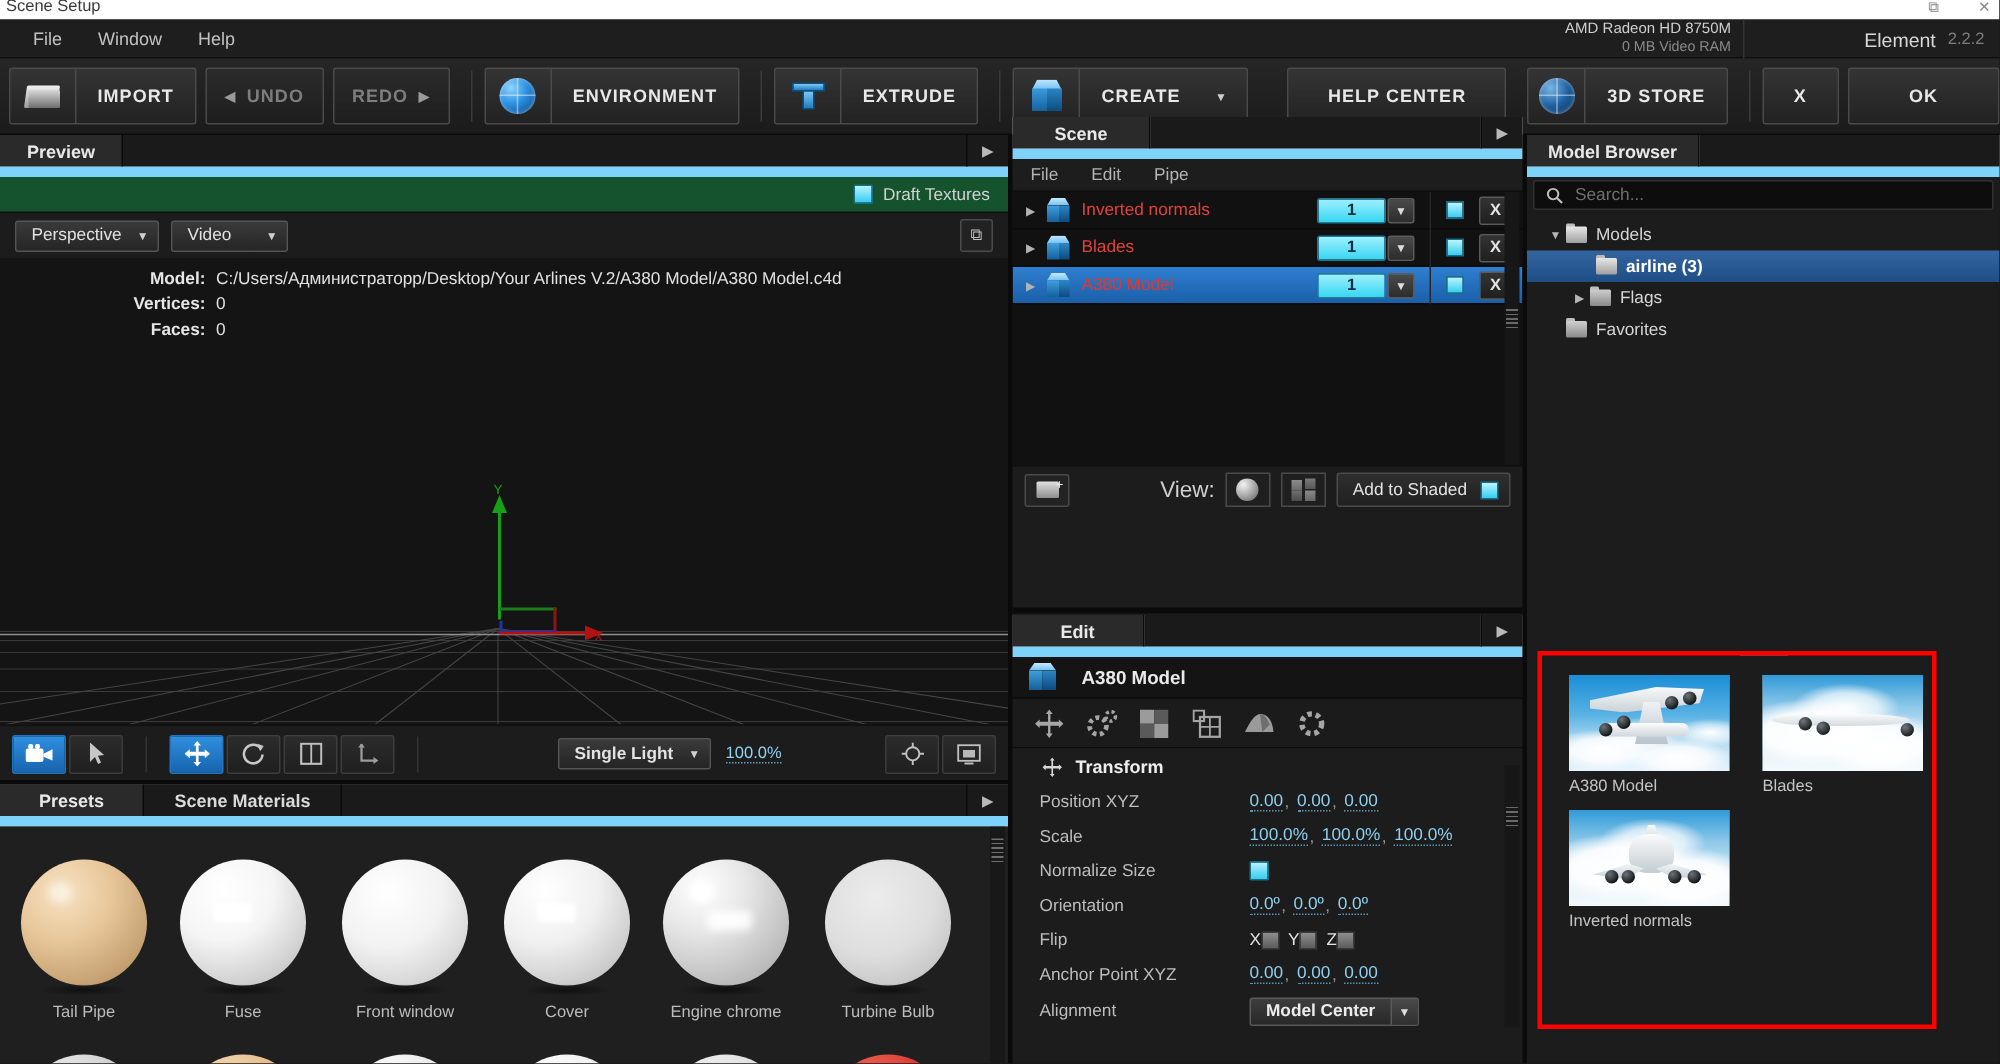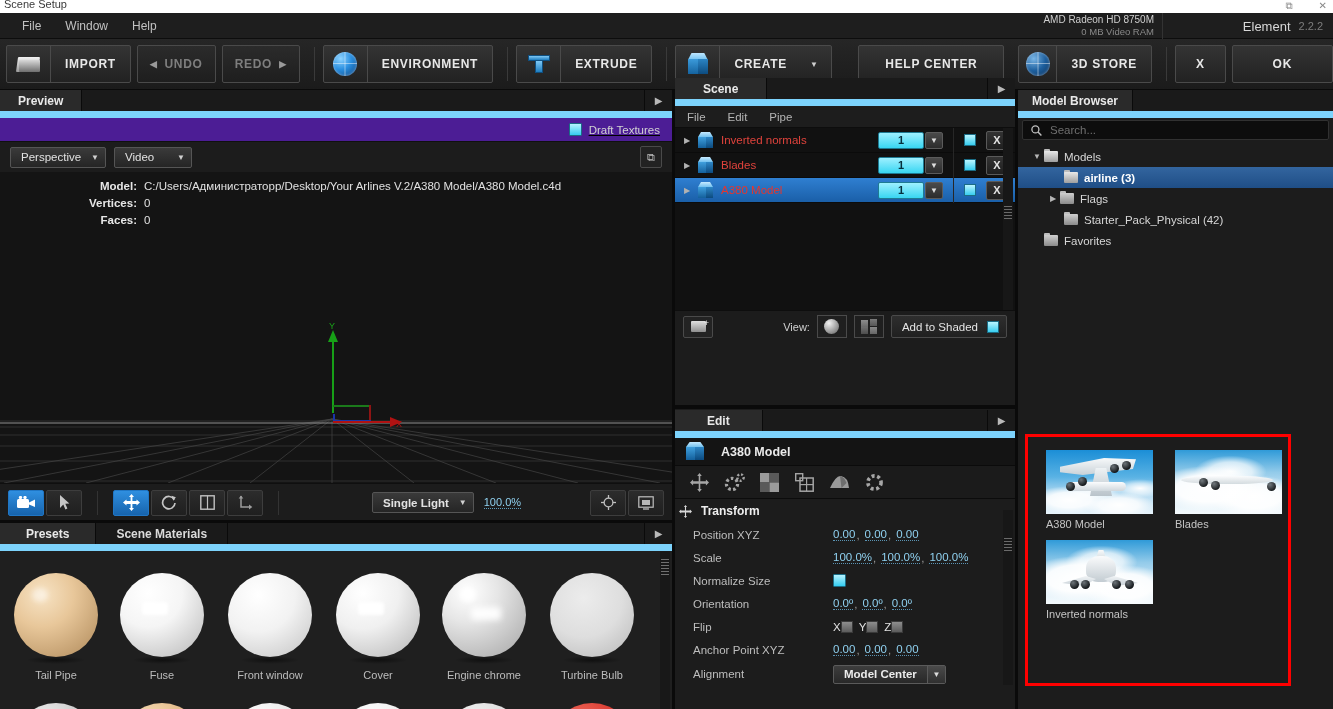--- a/index.html
+++ b/index.html
@@ -143,22 +143,22 @@
   .ptab-fill { flex: 1; background: #1a1a1a; }
   .ptab-arrow {
     width: 28px; display: flex; align-items: center; justify-content: center;
     background: #1a1a1a; color: #b9b9b9; font-size: 10px; cursor: pointer;
     border-left: 1px solid #0a0a0a;
   }
 
   
   #previewPanel { left: 0; top: 90px; width: 672px; height: 433px; }
   .subbar {
-    height: 24px; background: #4c1d95; border-bottom: 1px solid #101010;
-    display: flex; align-items: center; justify-content: flex-end; padding-right: 12px; text-decoration: underline;
+    height: 24px; background: #14532d; border-bottom: 1px solid #101010;
+    display: flex; align-items: center; justify-content: flex-end; padding-right: 12px;
   }
   .chk {
     width: 13px; height: 13px; border-radius: 1px;
     background: linear-gradient(#b6f2ff, #35cdf0);
     border: 1px solid #1b6d86; display: inline-block;
   }
   .chklbl { font-size: 11.5px; color: #d2d2d2; margin-left: 7px; }
 
   .vpbar {
     height: 30px; background: #1c1c1c; display: flex; align-items: center;
@@ -274,21 +274,21 @@
   .scfooter {
     height: 32px; background: #1c1c1c; border-top: 1px solid #0e0e0e;
     display: flex; align-items: center; padding: 0 8px; gap: 7px;
   }
   .folderplus {
     width: 30px; height: 22px; border: 1px solid #4a4a4a; border-radius: 2px; background: #232323;
     display: flex; align-items: center; justify-content: center; position: relative; cursor: pointer;
   }
   .folderplus .fsm { width: 15px; height: 11px; background: linear-gradient(#e0e0e0, #8e8e8e); border-radius: 1px; }
   .folderplus .plus { position: absolute; right: 3px; top: 3px; font-size: 9px; color: #e9e9e9; line-height: 7px; }
-  .vlabel { font-size: 11px; color: #cfcfcf; margin-left: auto; text-align: right; }
+  .vlabel { font-size: 15px; color: #cfcfcf; margin-left: auto; text-align: right; }
   .sphbtn {
     width: 30px; height: 23px; border: 1px solid #4a4a4a; background: #1f1f1f;
     display: flex; align-items: center; justify-content: center; cursor: pointer;
   }
   .sphbtn .sp { width: 15px; height: 15px; border-radius: 50%;
     background: radial-gradient(circle at 33% 28%, #f2f2f2, #9a9a9a 60%, #5c5c5c 100%); }
   .sphbtn .cl {
     width: 16px; height: 15px;
     background:
       linear-gradient(#8d8d8d,#6a6a6a) left 1px/7px 7px no-repeat,
@@ -309,21 +309,21 @@
     height: 28px; background: #141414; display: flex; align-items: center; padding-left: 8px;
     border-bottom: 1px solid #0b0b0b;
   }
   .ehead .nm { font-size: 12.5px; font-weight: bold; color: #eaeaea; margin-left: 9px; }
   .eicons {
     height: 33px; background: #1b1b1b; display: flex; align-items: center;
     gap: 14px; padding-left: 14px; border-bottom: 1px solid #0c0c0c;
   }
   .eicon { width: 21px; height: 21px; display: flex; align-items: center; justify-content: center; cursor: pointer; color: #9e9e9e; }
   .sectionhdr {
-    height: 24px; display: flex; align-items: center; gap: 9px; padding-left: 4px;
+    height: 24px; display: flex; align-items: center; gap: 9px; padding-left: 20px;
     background: #1c1c1c;
   }
   .sectionhdr .tl { font-size: 12px; font-weight: bold; color: #eeeeee; }
   .proprow { height: 23px; display: flex; align-items: center; padding-left: 18px; font-size: 11.5px; }
   .proprow .pk { width: 140px; color: #bdbdbd; }
   .proprow .pv { color: #8fd0ef; display: flex; align-items: center; gap: 0; }
   .lnk { color: #8fd0ef; border-bottom: 1px dotted #5a93b3; cursor: pointer; }
   .csep { color: #9a9a9a; margin: 0 5px 0 1px; }
   .flipwrap { display: flex; align-items: center; gap: 6px; color: #dcdcdc; }
   .flipwrap .ax { font-size: 11.5px; color: #e2e2e2; }
@@ -946,27 +946,20 @@
         <span class="bold">airline (3)</span>
       </div>
       <div class="trow" style="padding-left:28px">
         <span class="tw">▶</span>
         <span class="fldr">
             <span class="tab2"></span>
             <span class="b"></span>
           </span>
         <span>Flags</span>
       </div>
-      <div class="trow" style="padding-left:46px">
-        <span class="fldr">
-            <span class="tab2"></span>
-            <span class="b"></span>
-          </span>
-        <span>Starter_Pack_Physical (42)</span>
-      </div>
       <div class="trow" style="padding-left:26px">
         <span class="fldr">
             <span class="tab2"></span>
             <span class="b"></span>
           </span>
         <span>Favorites</span>
       </div>
     </div>
   </div>
 

